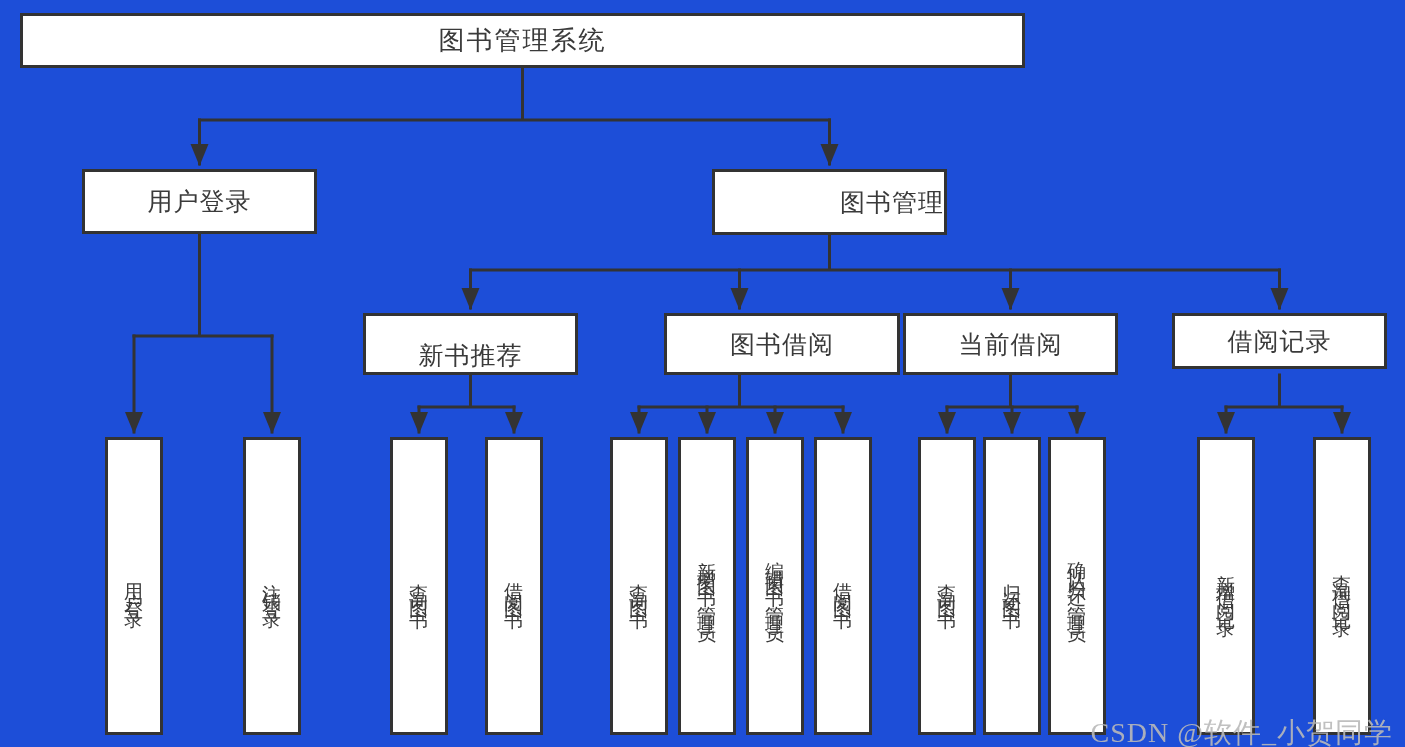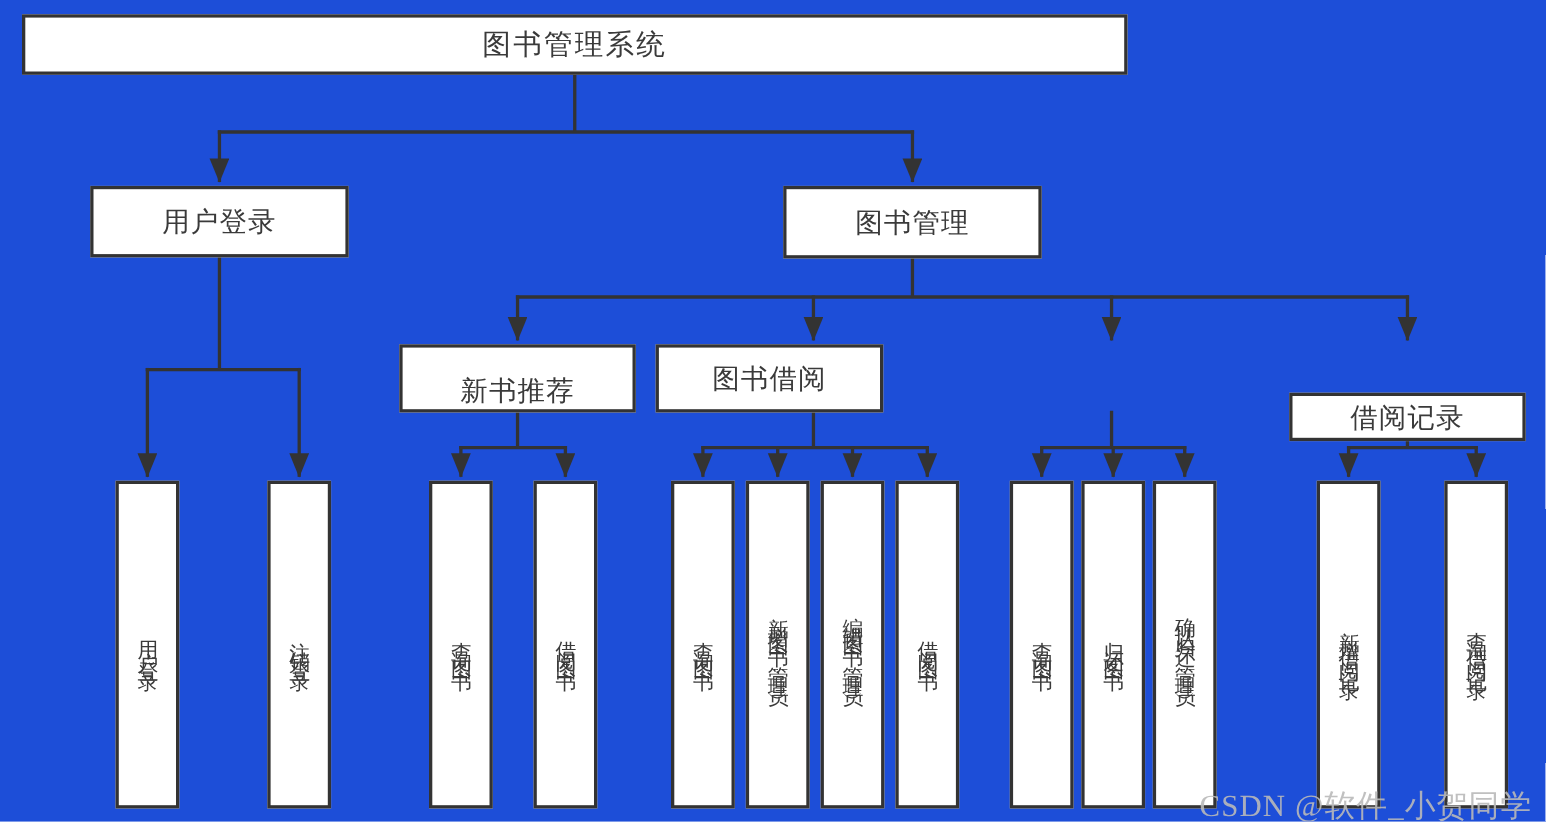--- a/index.html
+++ b/index.html
@@ -99,31 +99,34 @@
     </g>
   </svg>
 
   <div class="node node-root" style="left:20px; top:13px; width:1005px; height:55px;">
     <span>图书管理系统</span>
   </div>
 
   <div class="node node-h" style="left:82px; top:169px; width:235px; height:65px;">
     <span>用户登录</span>
   </div>
-  <div class="node node-h" style="left:712px; top:169px; width:235px; height:66px;">
+  <div class="node node-h" style="left:712px; top:169px; width:235px; height:66px;justify-content:flex-end;">
     <span>图书管理</span>
   </div>
 
   <div class="node node-h" style="left:363px; top:313px; width:215px; height:62px;align-items:flex-end;">
     <span>新书推荐</span>
   </div>
-  <div class="node node-h" style="left:596px; top:313px; width:207px; height:62px;justify-content:center;">
+  <div class="node node-h" style="left:664px; top:313px; width:236px; height:62px;justify-content:center;">
     <span>图书借阅</span>
   </div>
-  <div class="node node-h" style="left:1172px; top:313px; width:215px; height:44px;margin-top:44px;">
+  <div class="node node-h" style="left:903px; top:313px; width:215px; height:62px;">
+    <span>当前借阅</span>
+  </div>
+  <div class="node node-h" style="left:1172px; top:313px; width:215px; height:56px;">
     <span>借阅记录</span>
   </div>
 
   <div class="node node-v" style="left:105px; top:437px; width:58px; height:298px;">
     <span class="vlabel">用户登录</span>
   </div>
   <div class="node node-v" style="left:243px; top:437px; width:58px; height:298px;">
     <span class="vlabel">注销登录</span>
   </div>
 

